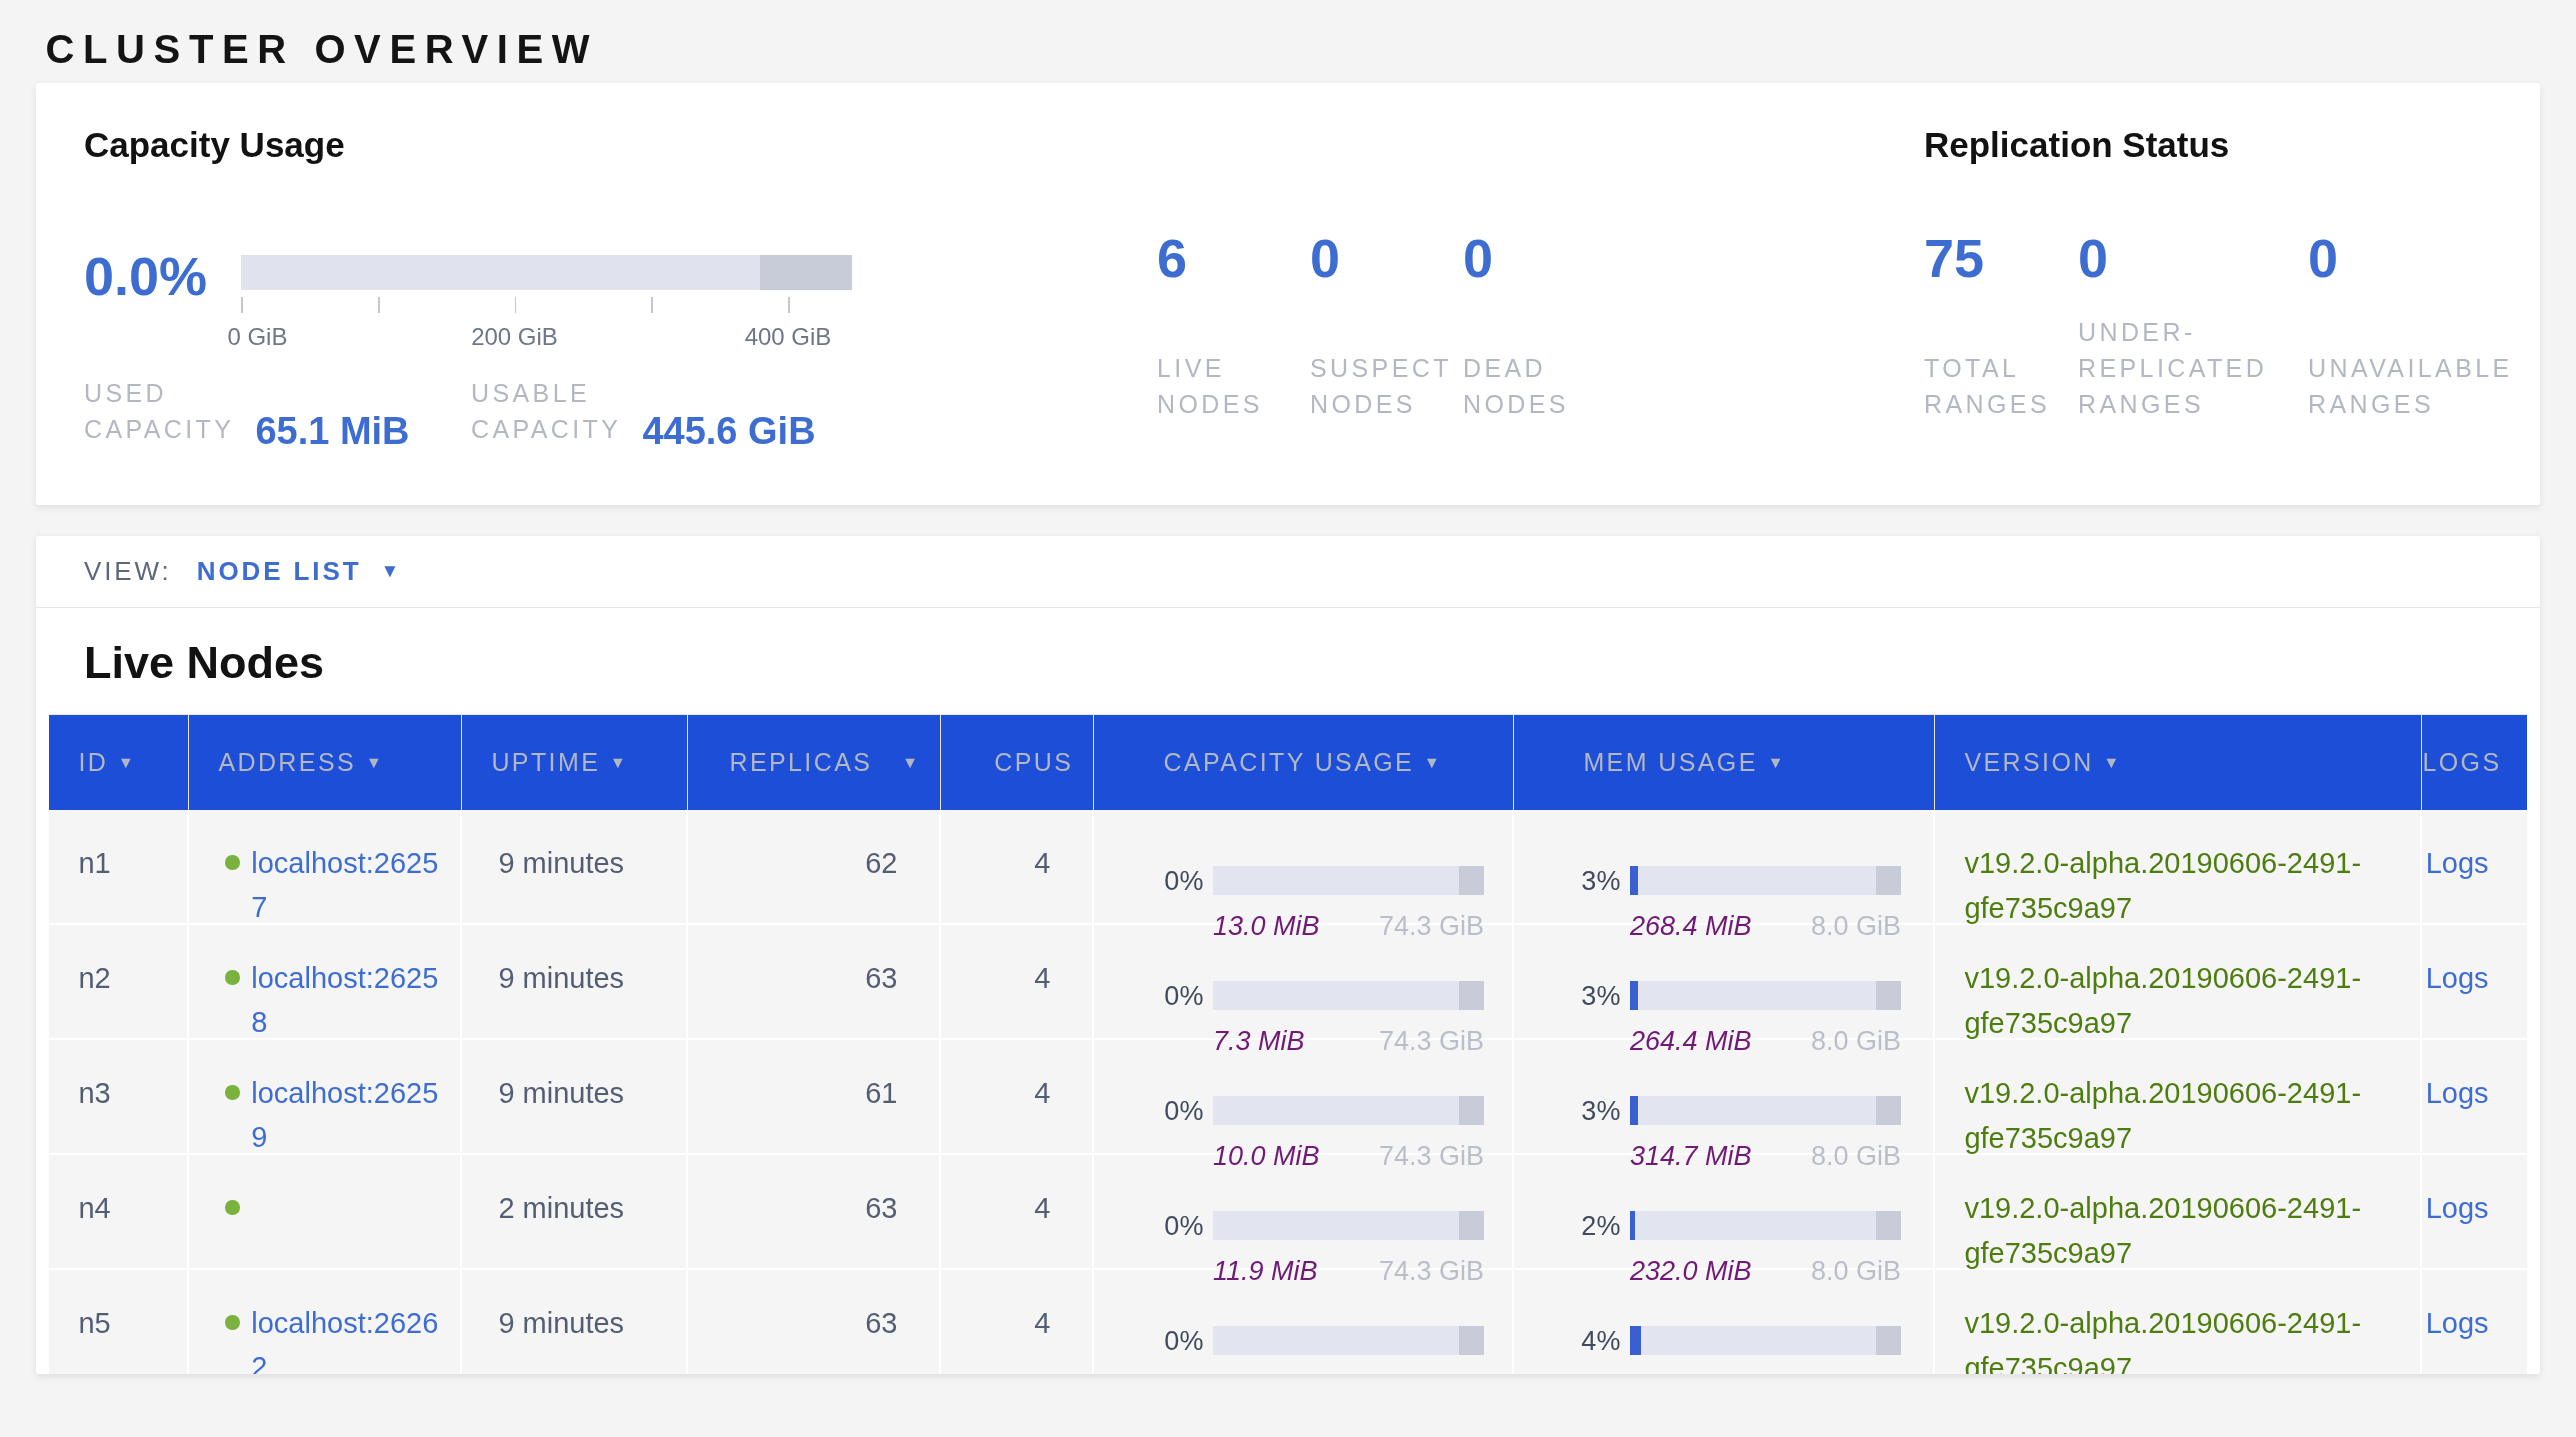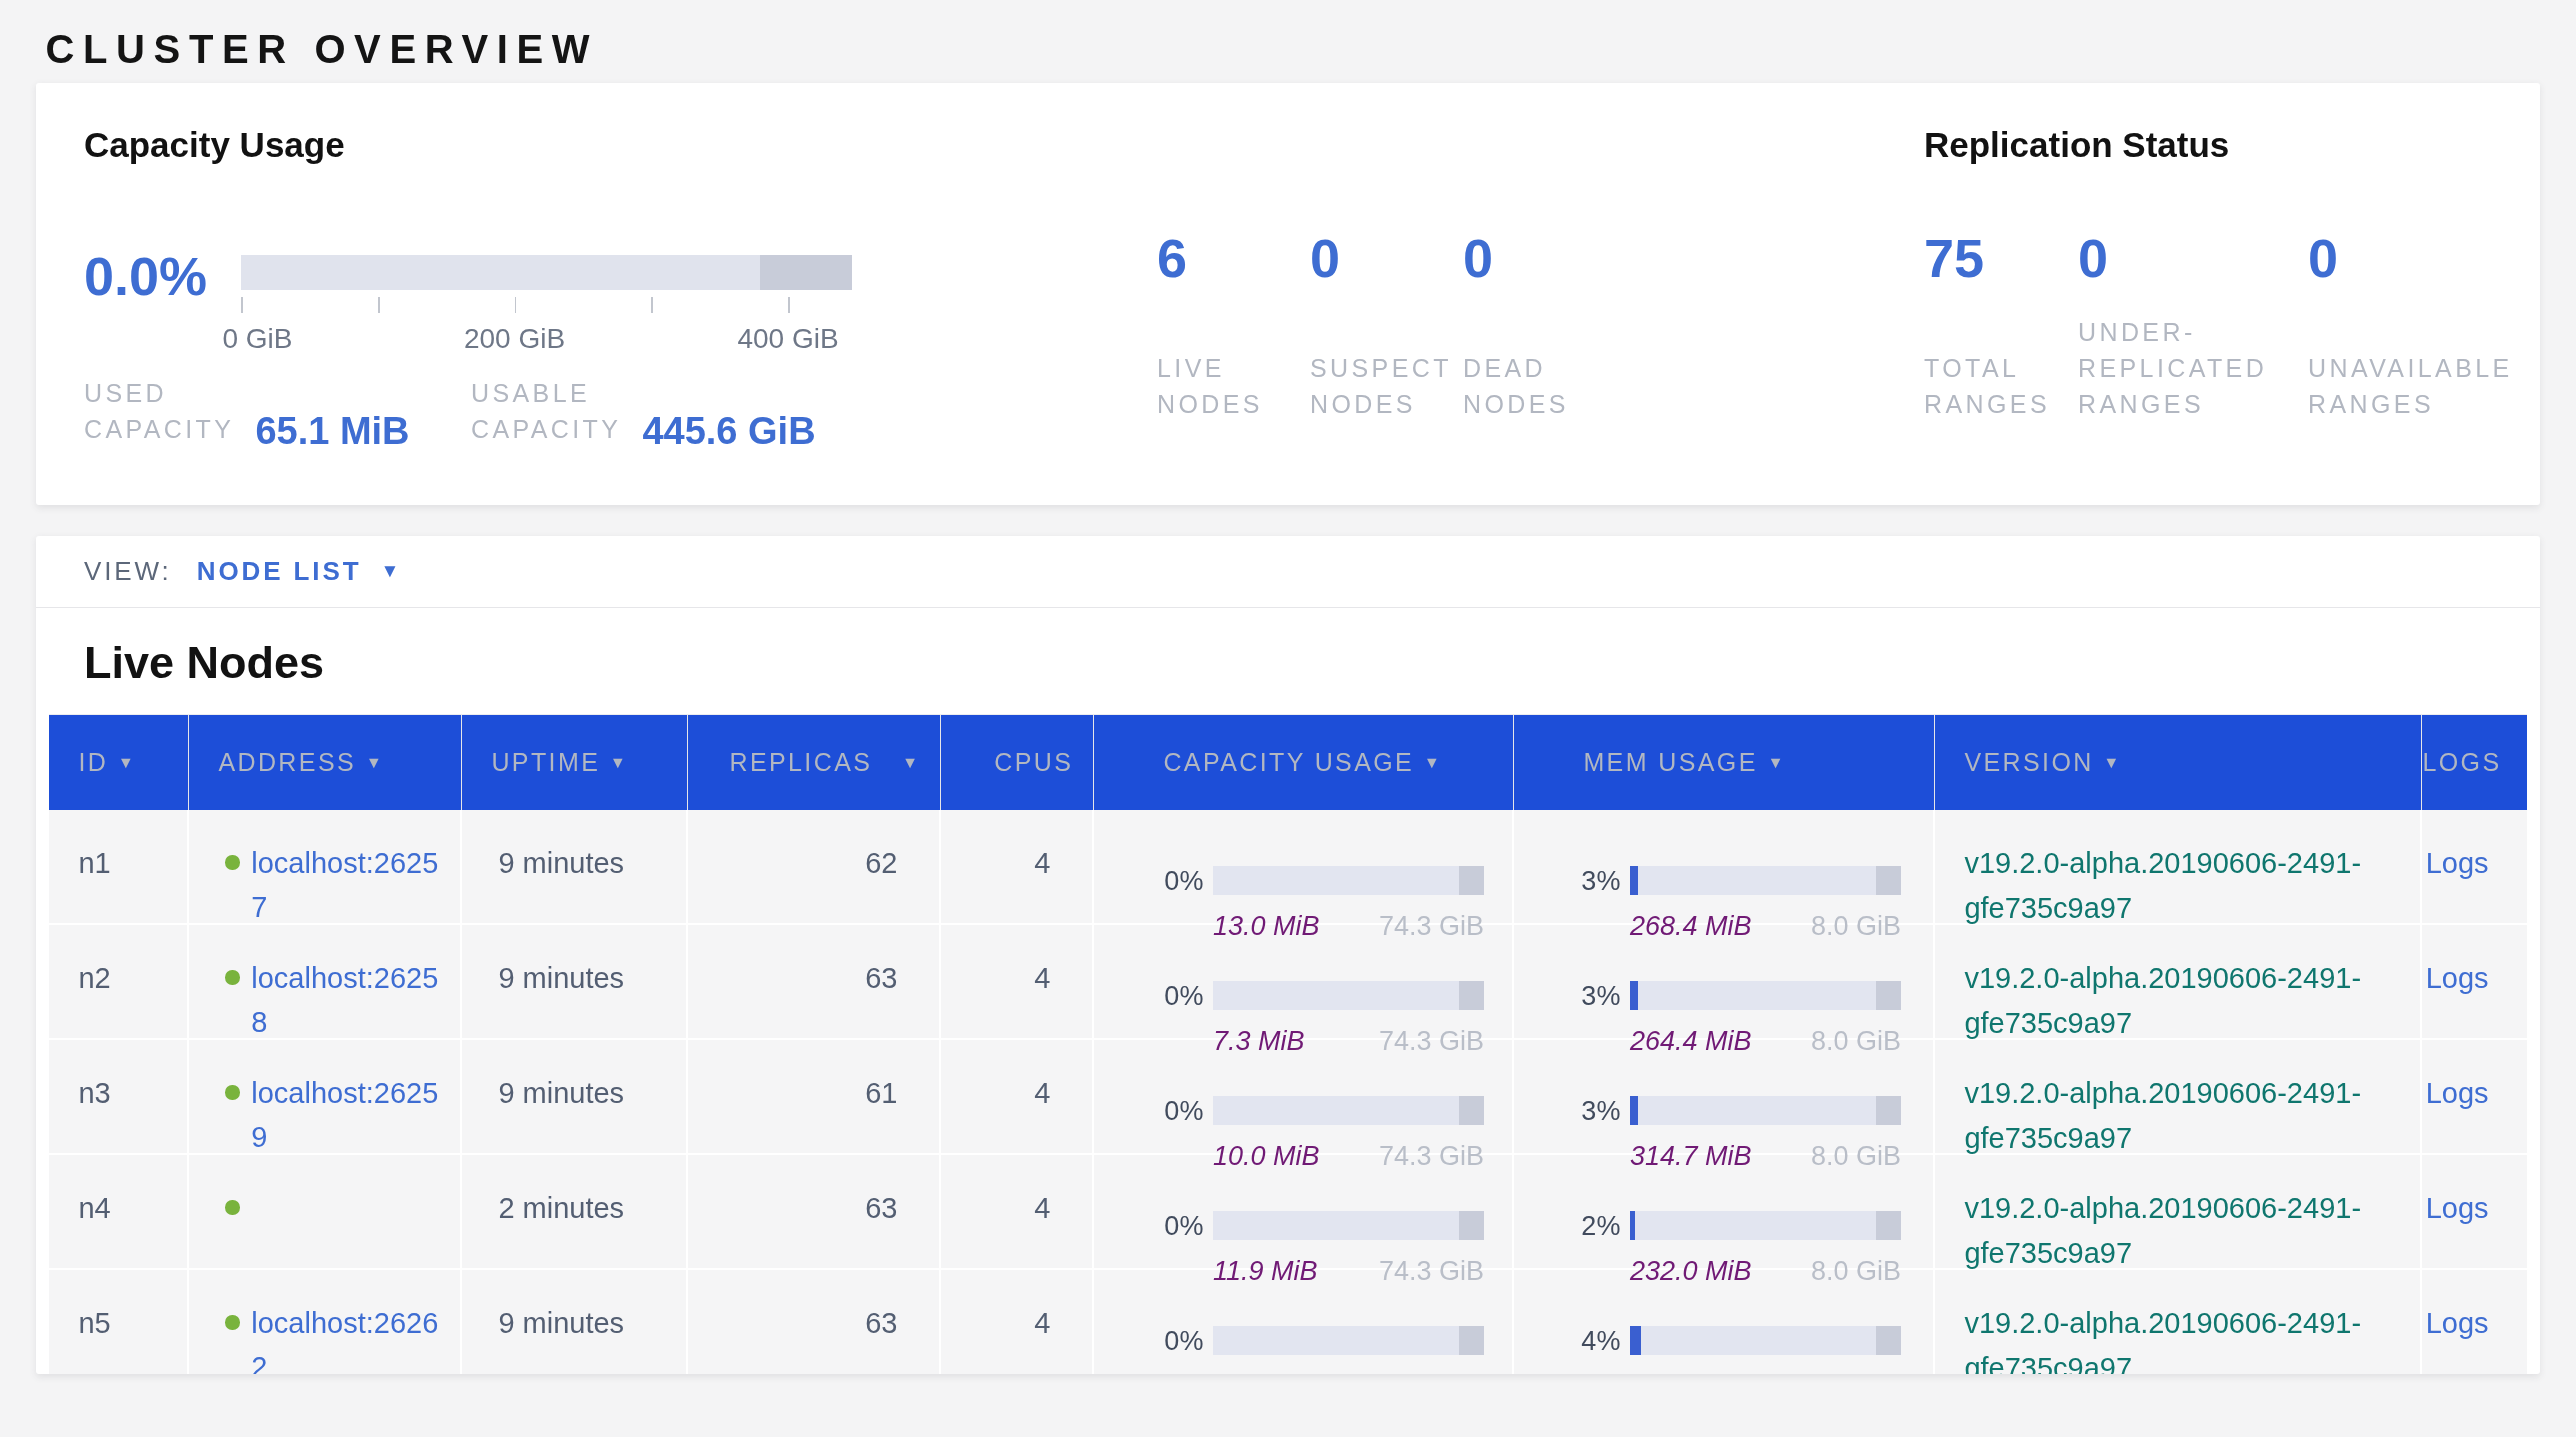--- a/index.html
+++ b/index.html
@@ -29,21 +29,21 @@
   .summary-section { padding-top:42px; position:relative; }
   .section-title { font-size:35px; font-weight:bold; color:#121212; }
   
   .gauge-row { display:flex; margin-top:59px; height:163px; }
   .gauge-pct { font-size:54px; font-weight:bold; color:#3e6dd2; width:157px; padding-top:21px; }
   .gauge-bar-wrap { width:611px; position:relative; }
   .gauge-bar { height:35px; margin-top:31px; background:#e0e3ed; position:relative; }
   .gauge-bar .gauge-cap { position:absolute; top:0; bottom:0; left:85%; right:0; background:#c8ccd9; }
   .gauge-axis { position:relative; width:547px; height:58px; }
   .tick { position:absolute; top:7.7px; width:1.9px; height:15.3px; background:#c2c6ce; }
-  .tick-label { position:absolute; top:33px; font-size:28px; color:#6e7787; transform:translateX(-50%); white-space:nowrap; }
+  .tick-label { position:absolute; top:33px; font-size:24px; color:#6e7787; transform:translateX(-50%); white-space:nowrap; }
   
   .stats-row { display:flex; position:absolute; left:0; bottom:50px; }
   .stat { display:flex; flex-direction:column; justify-content:flex-end; }
   .stat-label { font-size:25px; letter-spacing:3.4px; line-height:36px; color:#b2b7c1; }
   .stat-value-lg { font-size:54px; font-weight:bold; color:#3e6dd2; line-height:58px; }
   .num-stats .stat { width:153px; }
   .num-stats { height:297px; align-items:stretch; }
   .num-stats .stat-value-lg { position:absolute; top:104px; }
   .cap-stat { display:flex; align-items:flex-end; }
   .cap-stat .stat-value-md { font-size:38px; font-weight:bold; color:#3e6dd2; margin-left:21px; line-height:38px; position:relative; top:2.9px; }
@@ -93,21 +93,21 @@
   .td-mem { padding-left:56px; }
   .usage-pct { font-size:27px; color:#414b5d; width:50px; text-align:right; margin-right:9.6px; line-height:31px; }
   .usage-body { width:271px; }
   .usage-bar { height:29px; background:#e2e5f0; position:relative; }
   .usage-fill { position:absolute; left:0; top:0; bottom:0; background:#3a5fd0; }
   .usage-cap { position:absolute; right:0; top:0; bottom:0; width:25px; background:#c8ccd9; }
   .usage-vals { display:flex; justify-content:space-between; margin-top:9.6px; font-size:27px; }
   .usage-used { color:#701a75;font-style:italic; }
   .usage-total { color:#b9bec8; }
   .td-version { padding-left:29px; }
-  .version-text { max-width:450px; color:#0f766e; line-height:45px; }
+  .version-text { max-width:450px; color:#4d7c0f; line-height:45px; }
   .td-logs { text-align:right; padding-right:38px; }
   .logs-link { color:#3e6dd2; text-decoration:none; cursor:pointer; }
   .partial-row { height:16.3px; background:#ffffff; }
   .partial-row .td { border-right:1.9px solid #ededf0; padding:0; height:16.3px; }
 </style>
 </head>
 <body>
 
 <div class="page">
 

